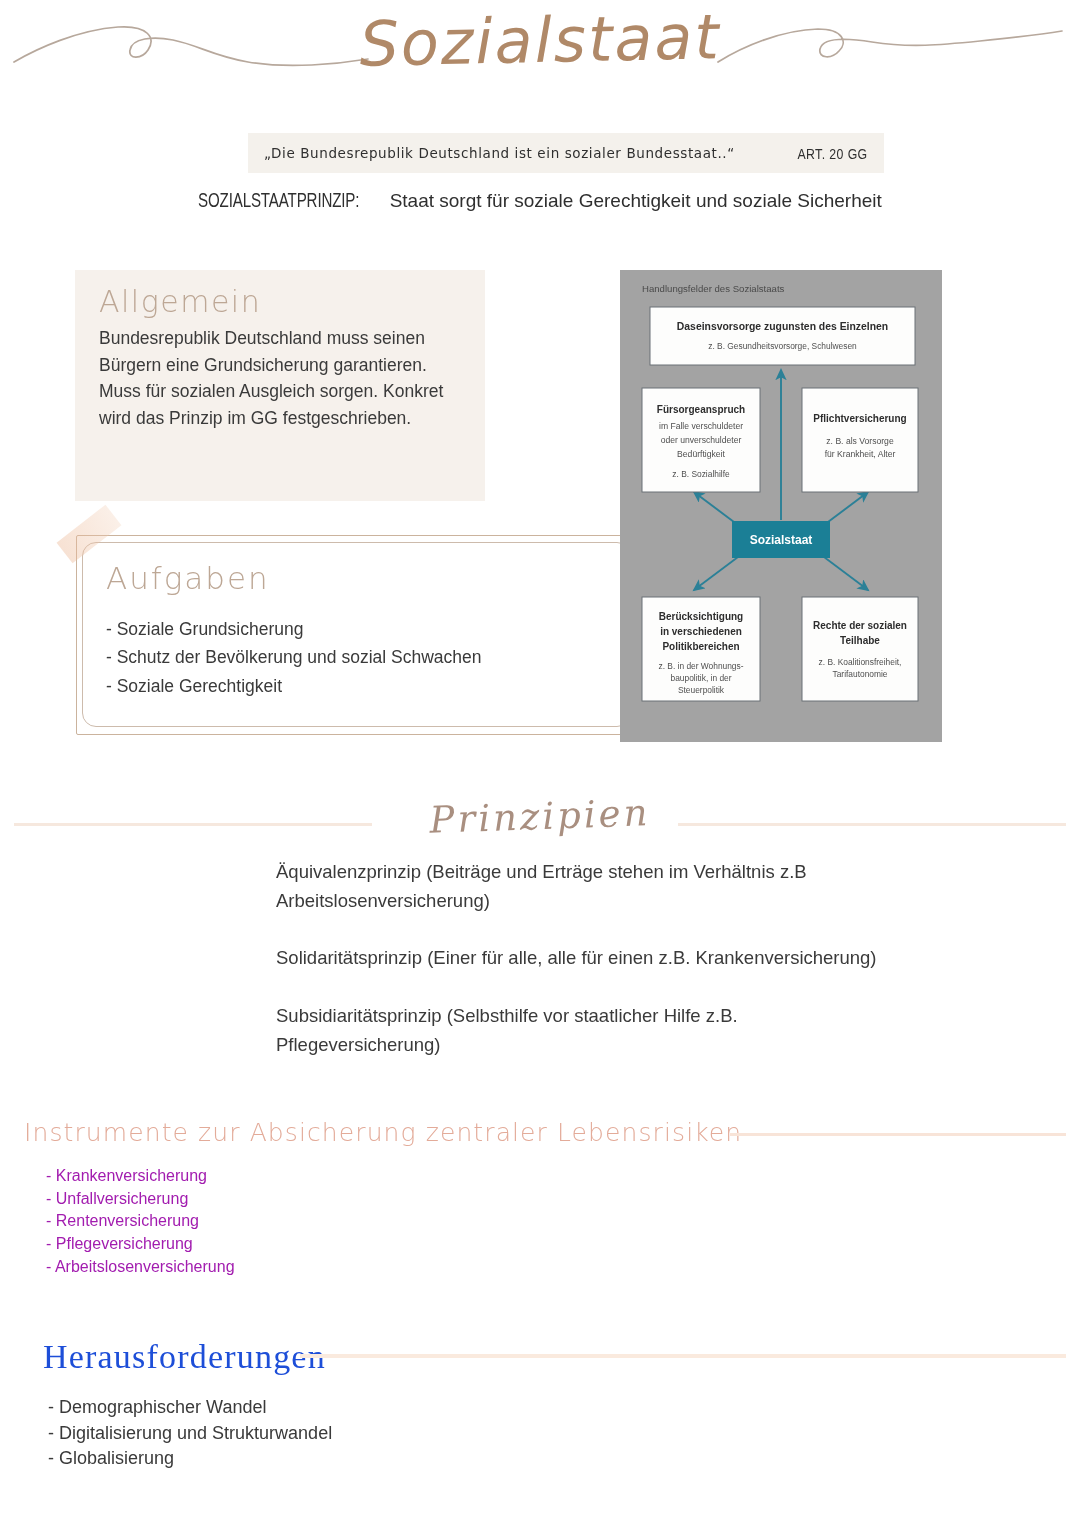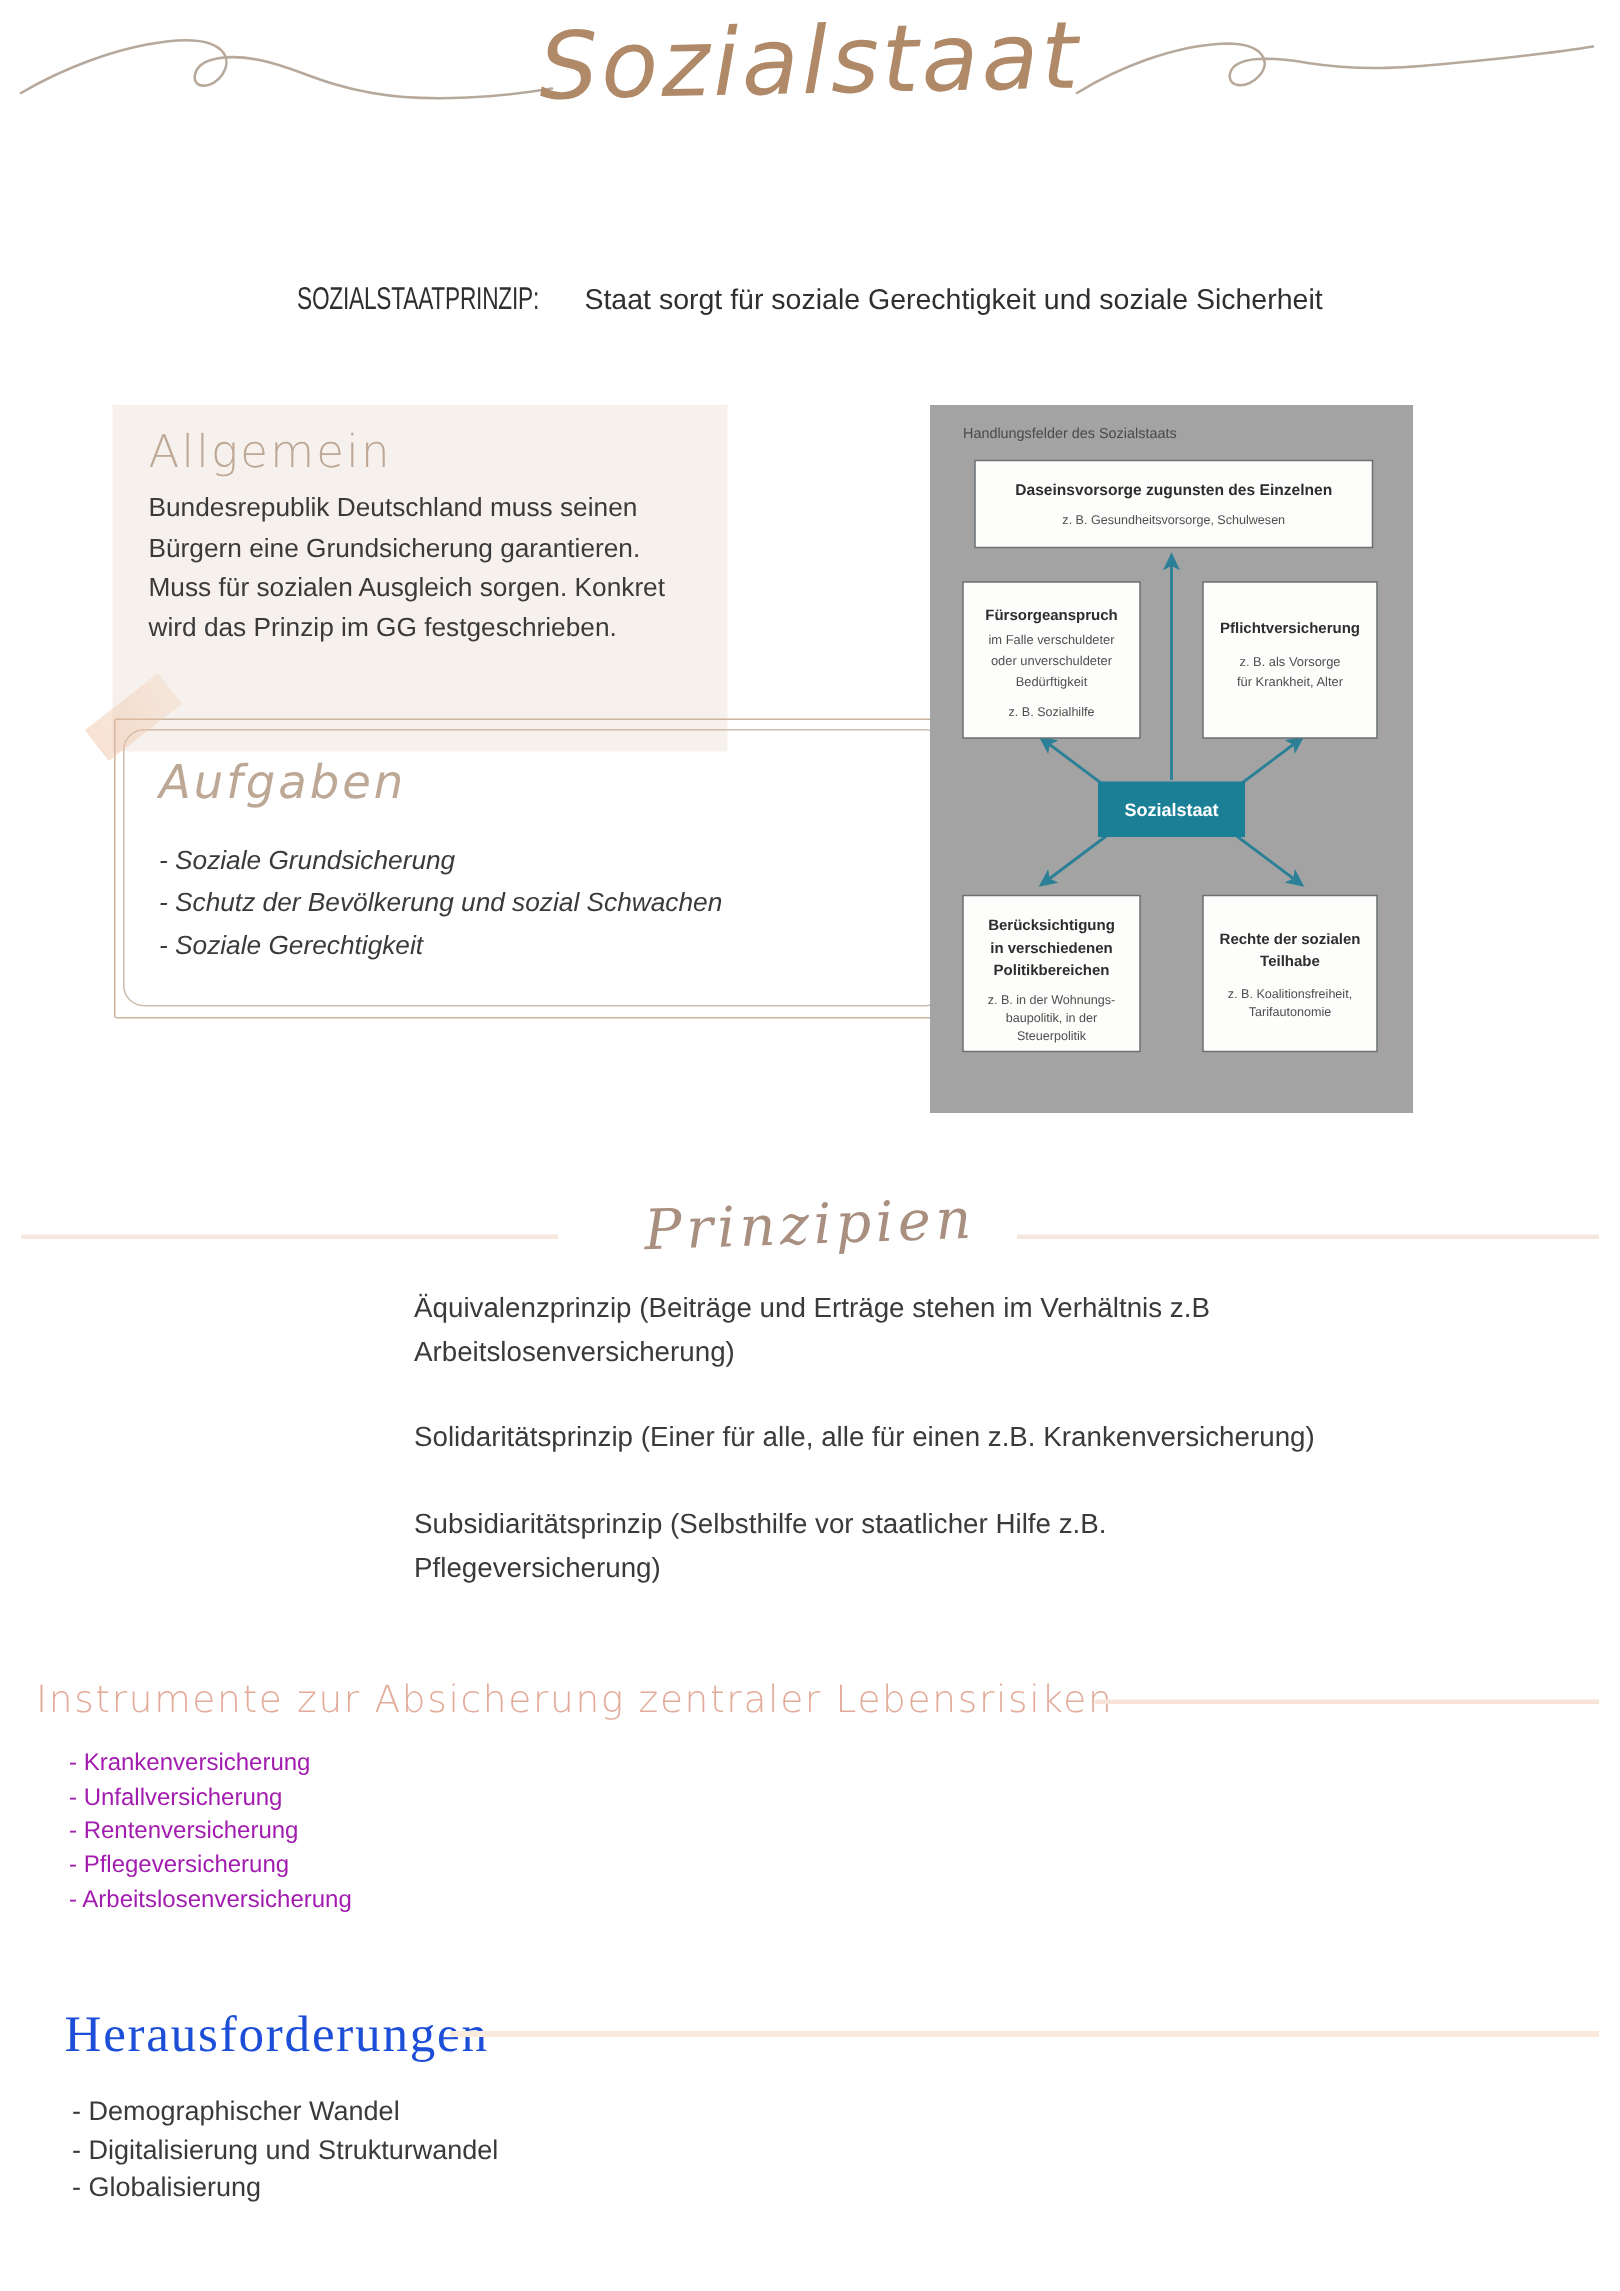--- a/index.html
+++ b/index.html
@@ -116,22 +116,22 @@
   }
   #allgemein-body {
     font-size: 17.5px;
     line-height: 1.52;
     color: #3a3a3a;
   }
 
   
   #aufgaben-card {
     position: absolute;
-    left: 76px; top: 479px;
-    width: 560px; height: 200px; font-style: italic;
+    left: 76px; top: 535px;
+    width: 560px; height: 200px;
   }
   #aufgaben-outer-border {
     position: absolute;
     left: 0; top: 0; right: 0; bottom: 0;
     border: 1.4px solid #cbb39d;
     border-radius: 2px;
   }
   #aufgaben-inner-border {
     position: absolute;
     left: 6px; top: 7px; right: 5px; bottom: 8px;
@@ -285,20 +285,24 @@
   <svg class="squiggle" id="squiggle-left" width="370" height="70" viewBox="0 0 370 70" fill="none">
     <path d="M6 44 C 30 30, 70 12, 110 9 C 140 7, 148 20, 140 32 C 134 41, 120 42, 122 32 C 124 20, 145 18, 165 22 C 190 27, 205 38, 240 44 C 280 51, 330 46, 360 41" stroke="#b7a89c" stroke-width="1.7" stroke-linecap="round"></path>
   </svg>
 
   <svg class="squiggle" id="squiggle-right" width="372" height="70" viewBox="0 0 372 70" fill="none">
     <path d="M18 44 C 44 28, 82 12, 118 11 C 143 11, 148 24, 139 33 C 132 41, 118 41, 120 31 C 123 19, 148 20, 172 24 C 210 30, 240 27, 280 23 C 310 20, 338 17, 362 13" stroke="#b7a89c" stroke-width="1.7" stroke-linecap="round"></path>
   </svg>
 
   <div id="page-title">Sozialstaat</div>
 
+  <div id="quote-box">
+    <span id="quote-text">„Die Bundesrepublik Deutschland ist ein sozialer Bundesstaat..“</span>
+    <span id="quote-source">ART. 20 GG</span>
+  </div>
 
   <div id="principle-line">
     <span id="principle-label">Sozialstaatprinzip:</span>
     <span id="principle-desc">Staat sorgt für soziale Gerechtigkeit und soziale Sicherheit</span>
   </div>
 </div>
 
 <div id="allgemein-card">
   <div id="allgemein-title" class="hand">Allgemein</div>
   <div id="allgemein-body" class="body-text">Bundesrepublik Deutschland muss seinen Bürgern eine Grundsicherung garantieren. Muss für sozialen Ausgleich sorgen. Konkret wird das Prinzip im GG festgeschrieben.</div>

